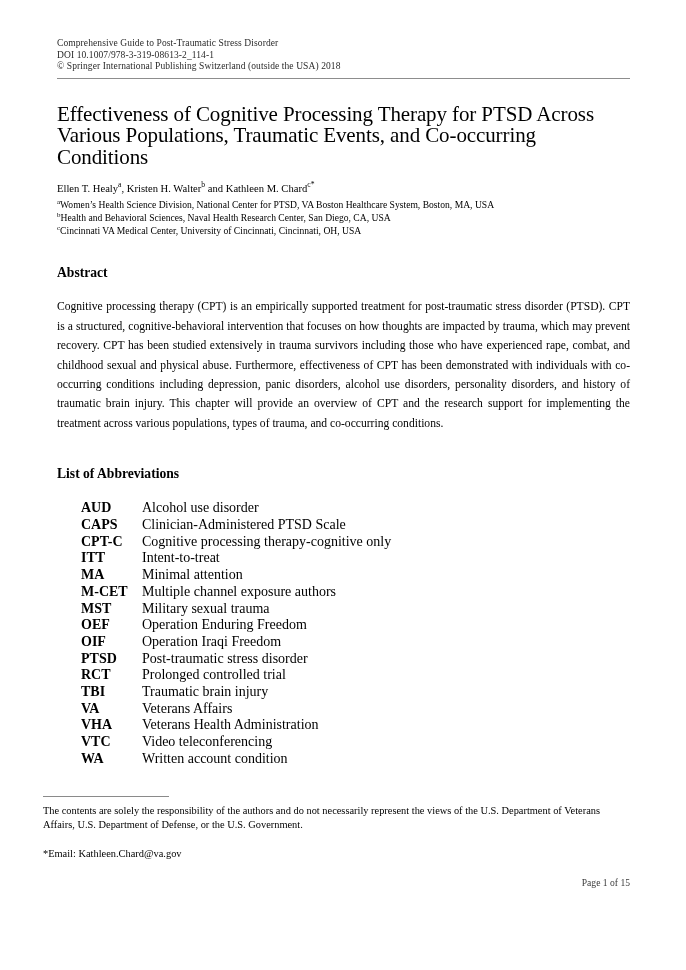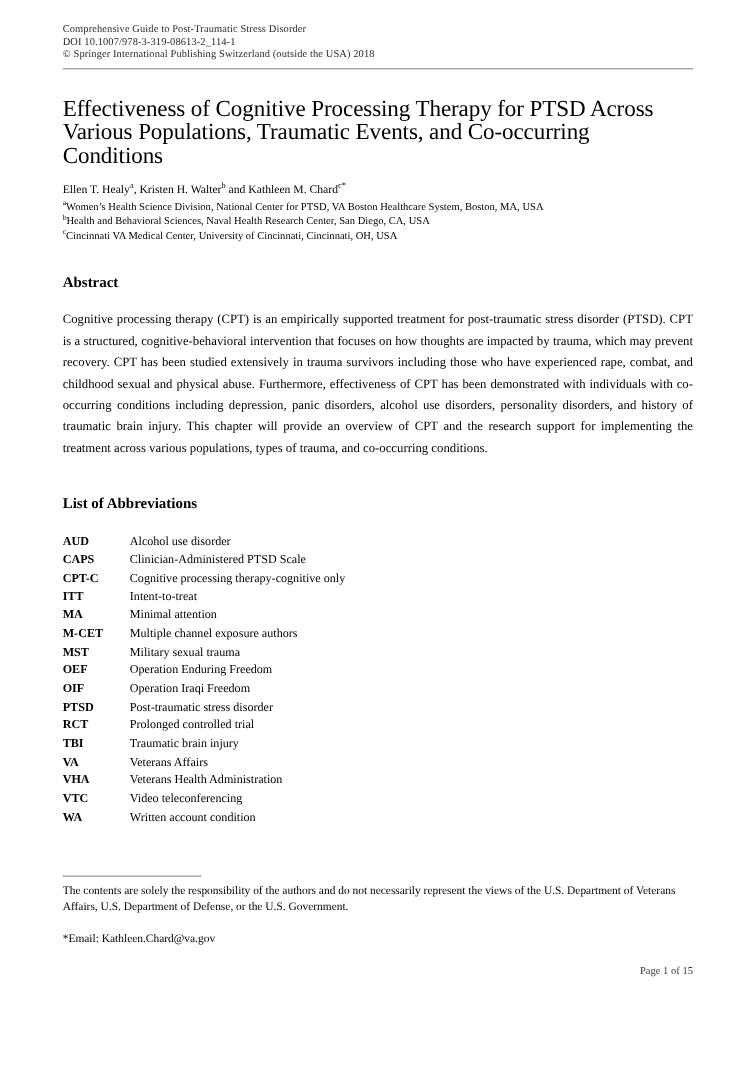--- a/index.html
+++ b/index.html
@@ -22,21 +22,21 @@
   }
   .content {
     position: absolute;
     left: 57px;
     top: 0;
     width: 573px;
   }
 
   
   .imprint {
-    padding-top: 22px;
+    padding-top: 38px;
     font-size: 9.5px;
     line-height: 11.6px;
     color: #2a2a2a;
     letter-spacing: 0.01em;
   }
   .imprint div { white-space: nowrap; }
   .copyright-symbol {
     font-size: 9.5px;
     display: inline-block;
   }
@@ -90,42 +90,43 @@
     font-size: 11.6px;
     line-height: 19.4px;
     text-align: justify;
     text-justify: inter-word;
     width: 573px;
   }
 
   
   .abbrev-list {
     margin-top: 18px;
-    font-size: 11px;
+    font-size: 14px;
     line-height: 16.7px;
+    margin-left: 24px;
   }
   .abbrev-row {
     display: flex;
     align-items: baseline;
   }
   .abbrev-term {
     font-weight: bold;
     width: 61px;
     flex: 0 0 61px;
     white-space: nowrap;
   }
   .abbrev-def {
     flex: 1 1 auto;
     white-space: nowrap;
   }
 
   
   .footnote-block {
     position: absolute;
-    left: 57px;
+    left: 43px;
     top: 796px;
     width: 573px;
   }
   .footnote-rule {
     border-top: 1.1px solid #8a8a8a;
     width: 126px;
     height: 0;
     margin-bottom: 7px;
   }
   .footnote-text {

